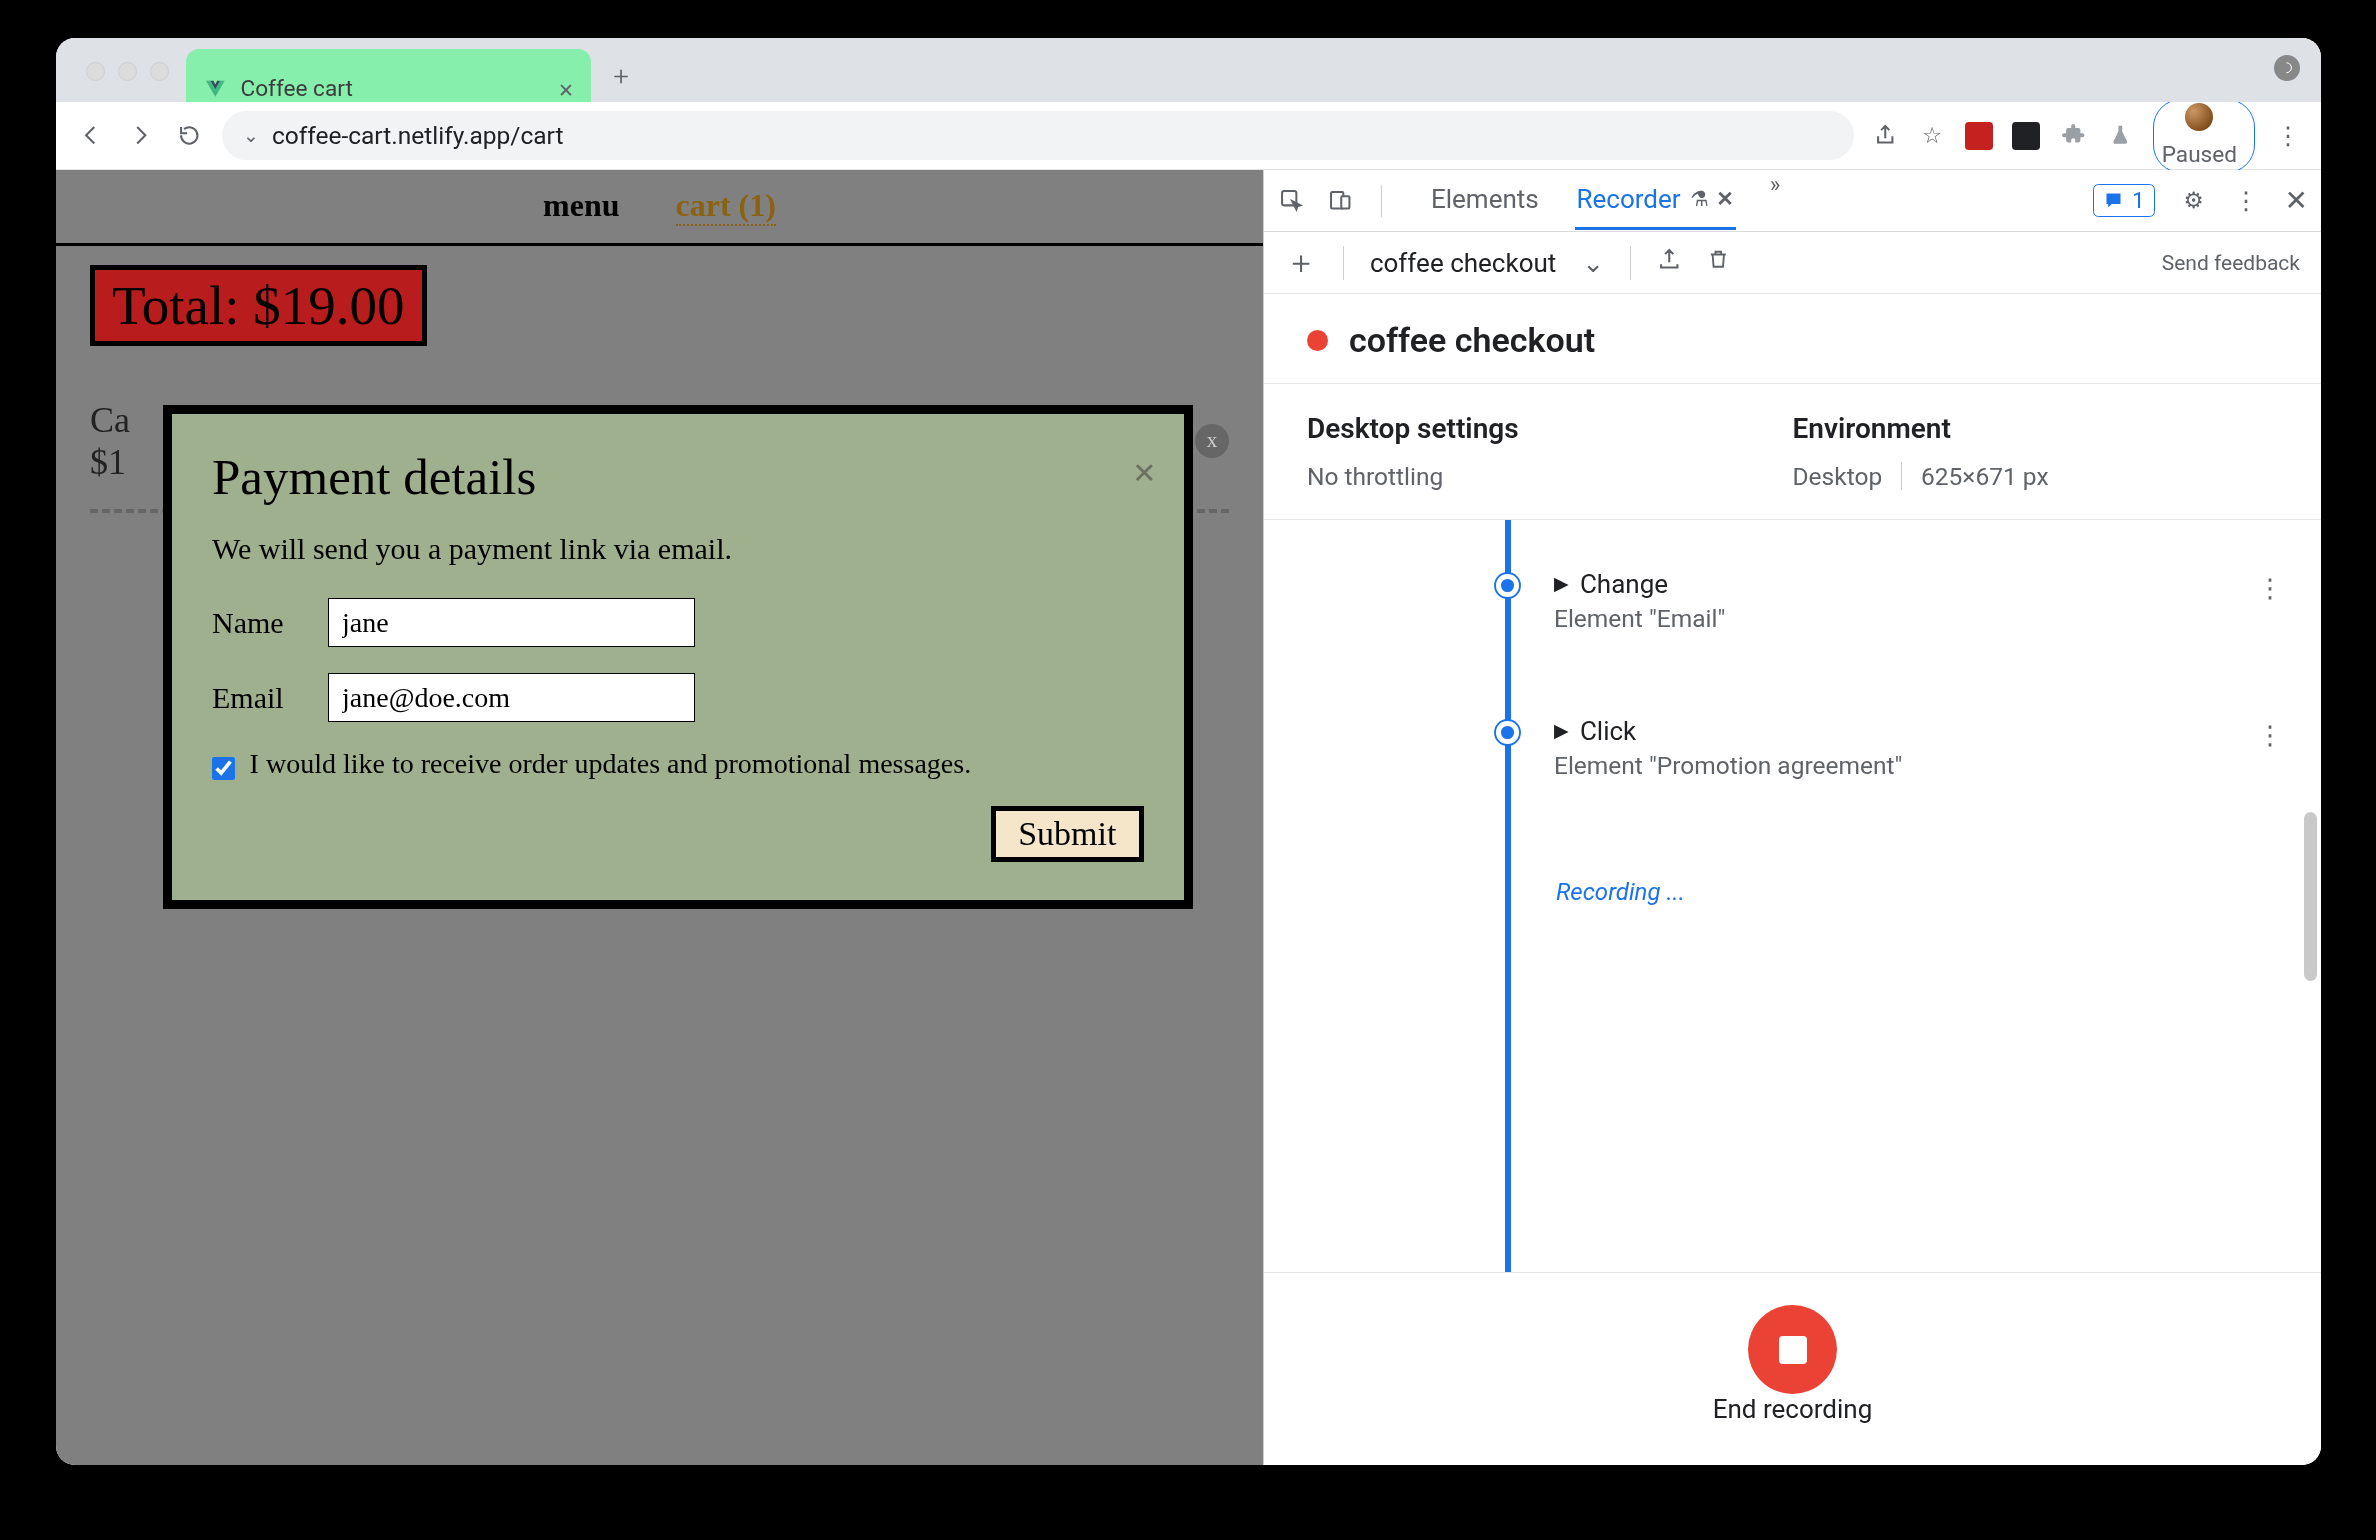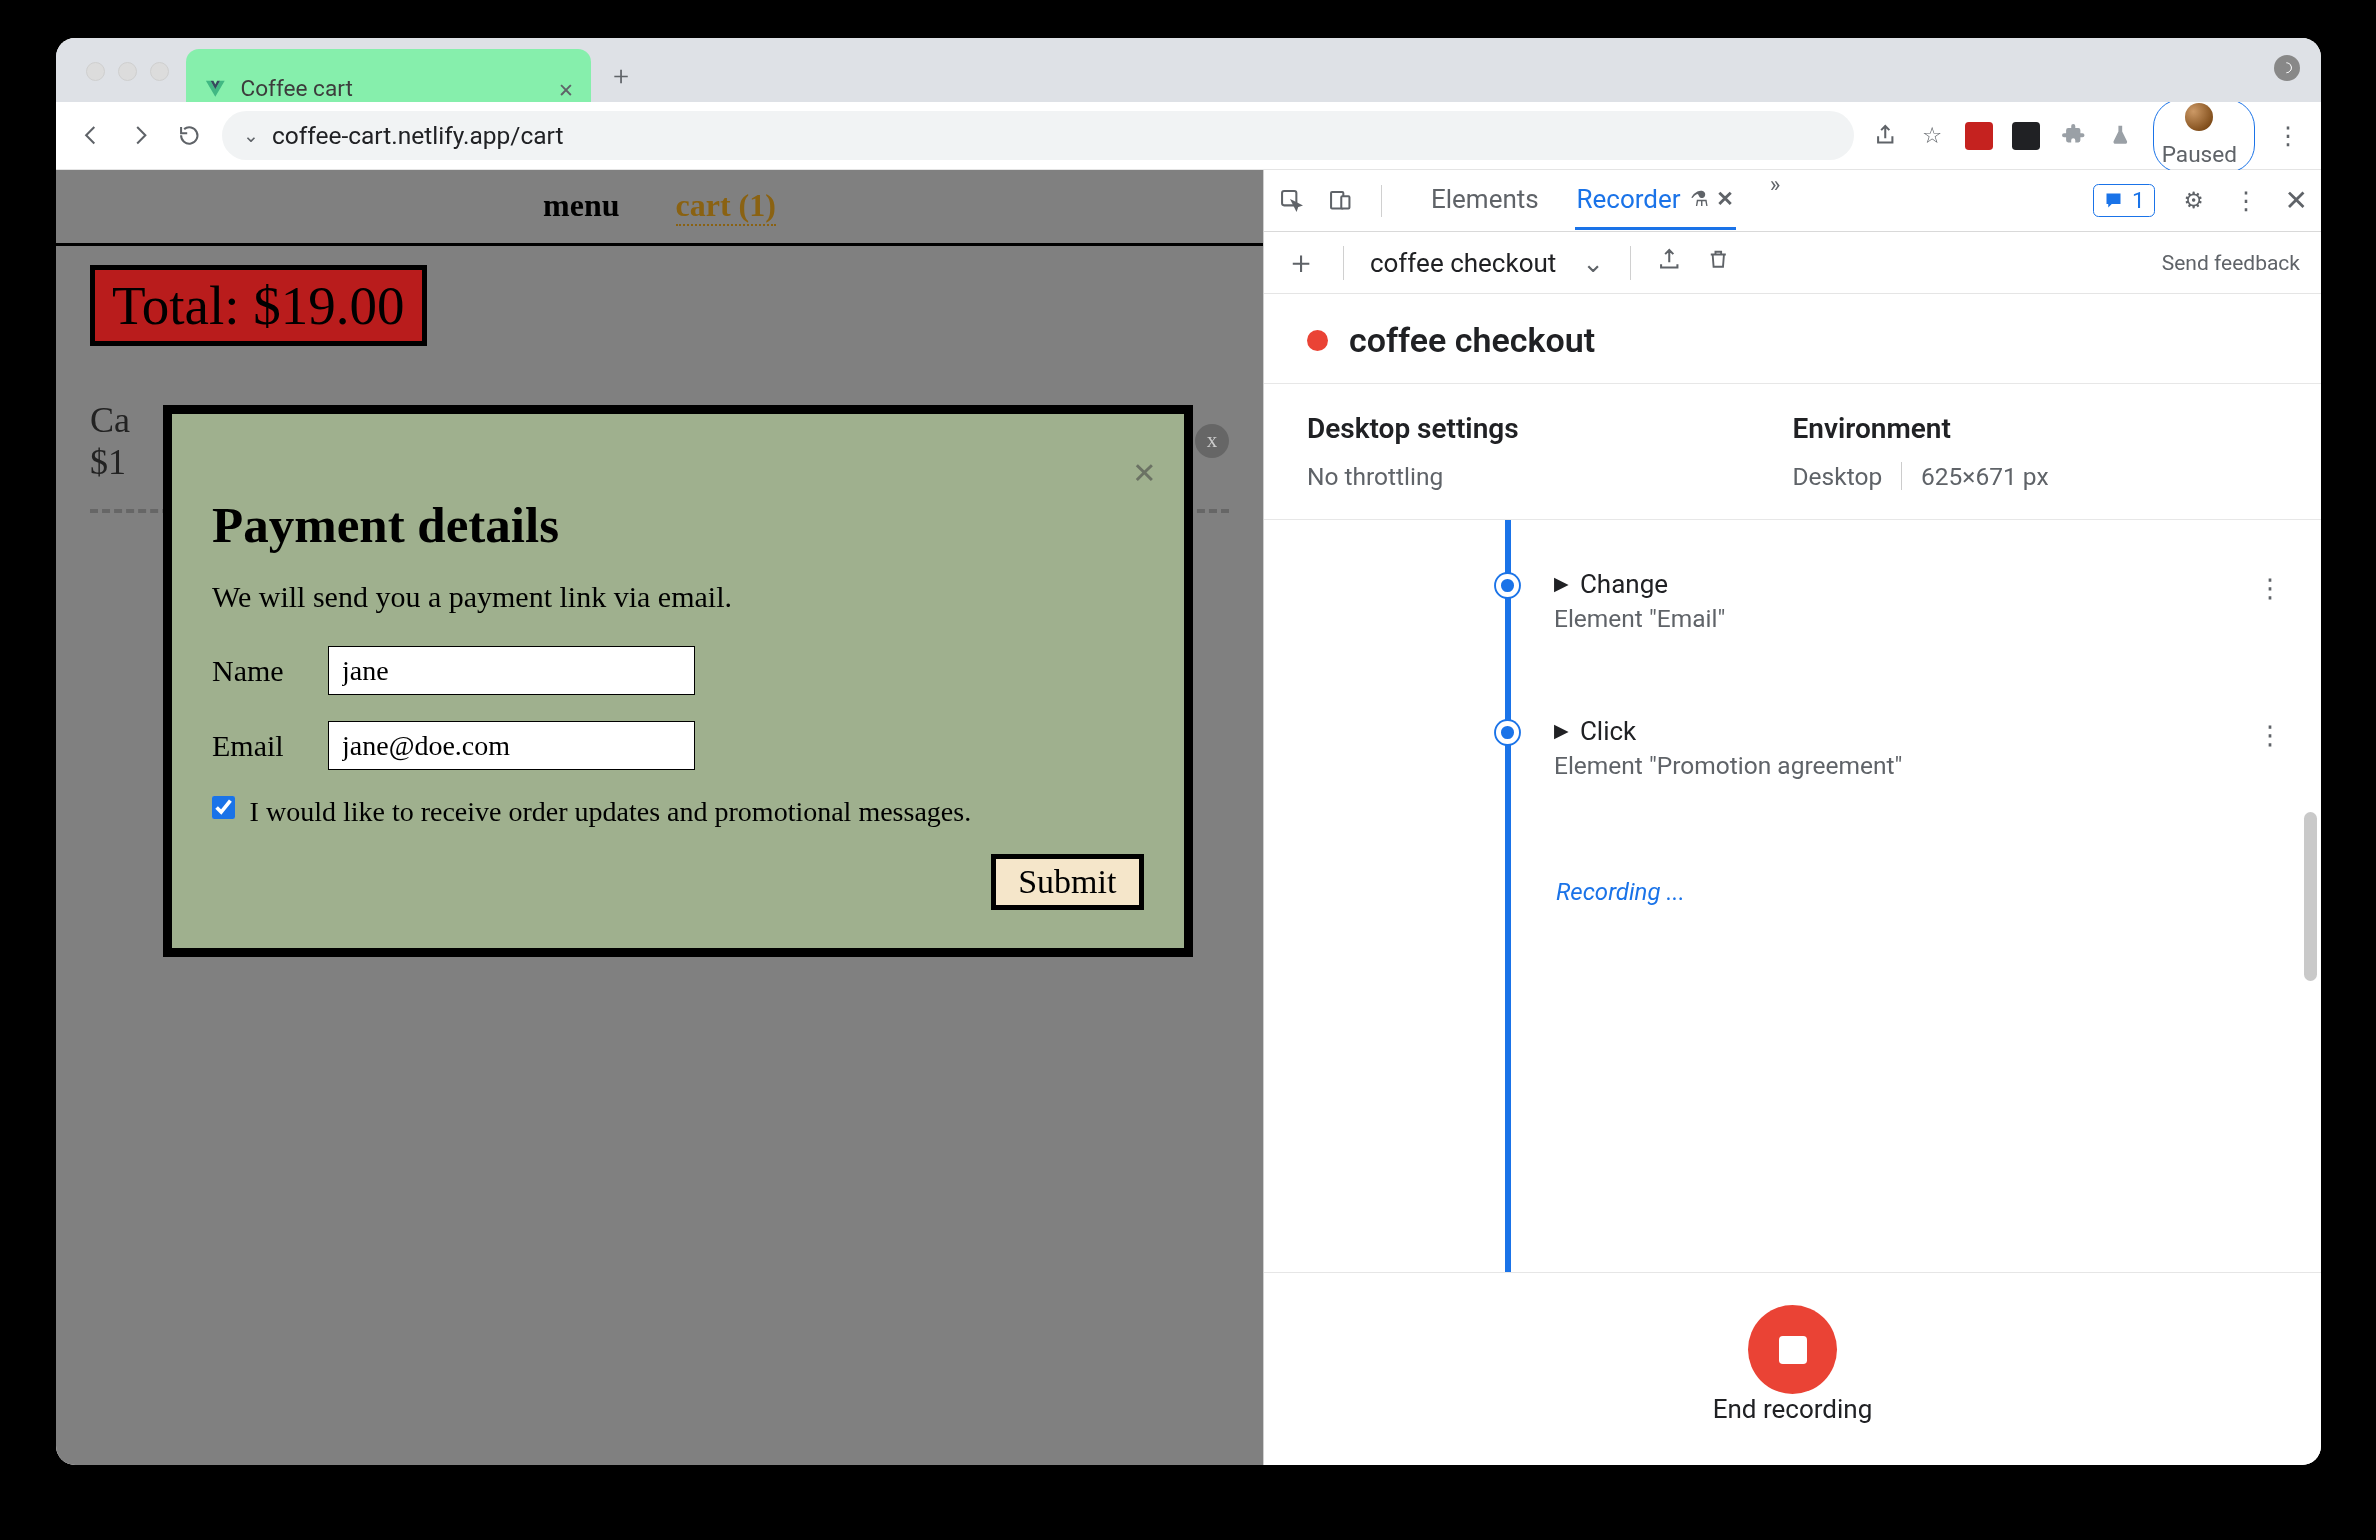--- a/index.html
+++ b/index.html
@@ -123,27 +123,27 @@
 
 .modal{
   position:absolute;
   left:107px; top:235px;
   width:1030px;
   background:#9fb08e;
   border:9.4px solid #000;
   padding: 34px 40px 38px 40px;
   font-family: Georgia, serif;
 }
-.modal h1{ font-size:51px; font-weight:bold; margin-bottom:26px;margin-top:48px;}
+.modal h1{ font-size:51px; font-weight:normal; margin-bottom:26px;}
 .modal .close{ position:absolute; right:28px; top:34px; color:#6b7264; font-size:41px; font-weight:bold;}
 .modal p{ font-size:30px; margin-bottom:32px;}
 .field{ display:flex; align-items:center; gap:26px; margin-bottom:26px;}
 .field label{ font-size:30px; width:90px;}
 .field input[type=text]{ width:367px; height:49px; border:1.9px solid #000; font-size:28px; padding:0 13px; font-family:Georgia, serif; background:#fff;}
-.promo{ display:flex; align-items:flex-start; gap:15px; font-size:28px; margin-top:15px;}
+.promo{ display:flex; align-items:flex-end; gap:15px; font-size:28px; margin-top:15px;}
 .promo input{ width:22.6px; height:22.6px; accent-color:#1a73e8;}
 .submit-wrap{ text-align:right; margin-top:26px;}
 .submit-btn{
   border:5.6px solid #000;
   background:#f5e6ca;
   font-size:34px;
   padding:3.8px 22.6px;
   font-family:Georgia, serif;
 }
 

